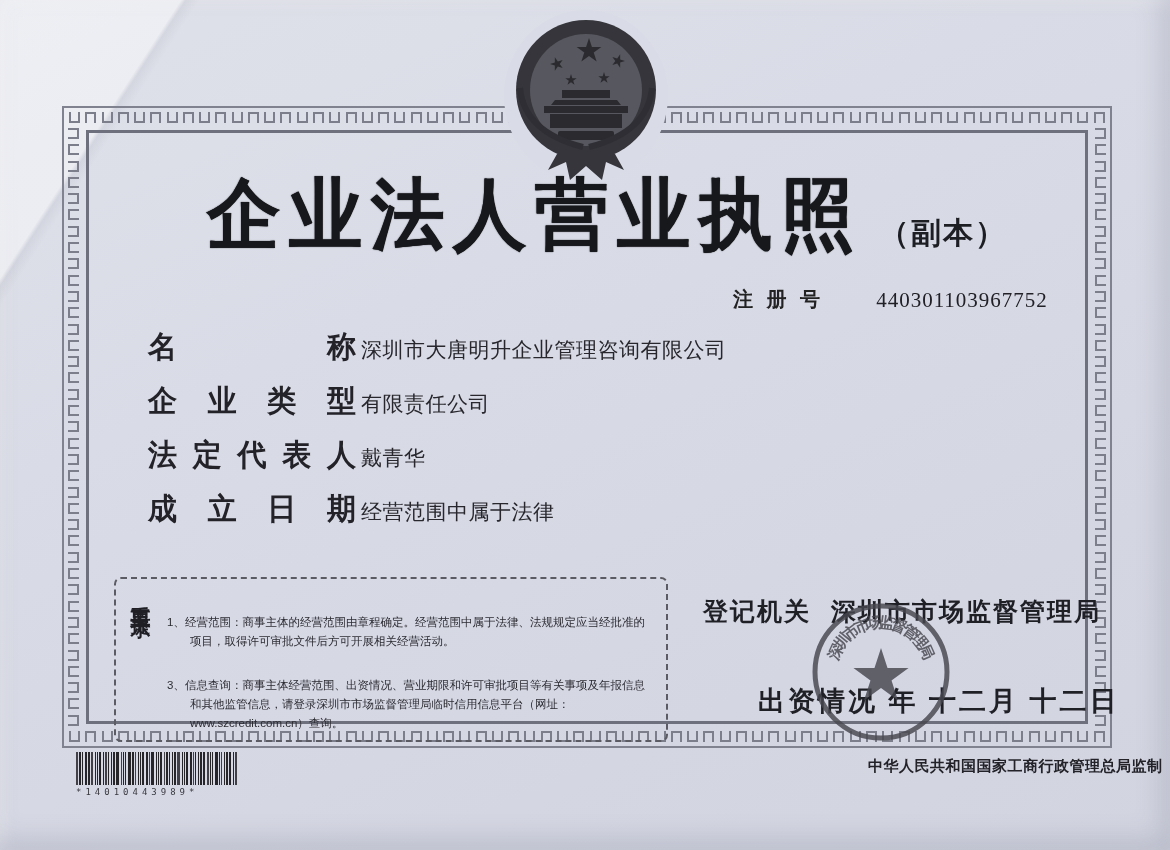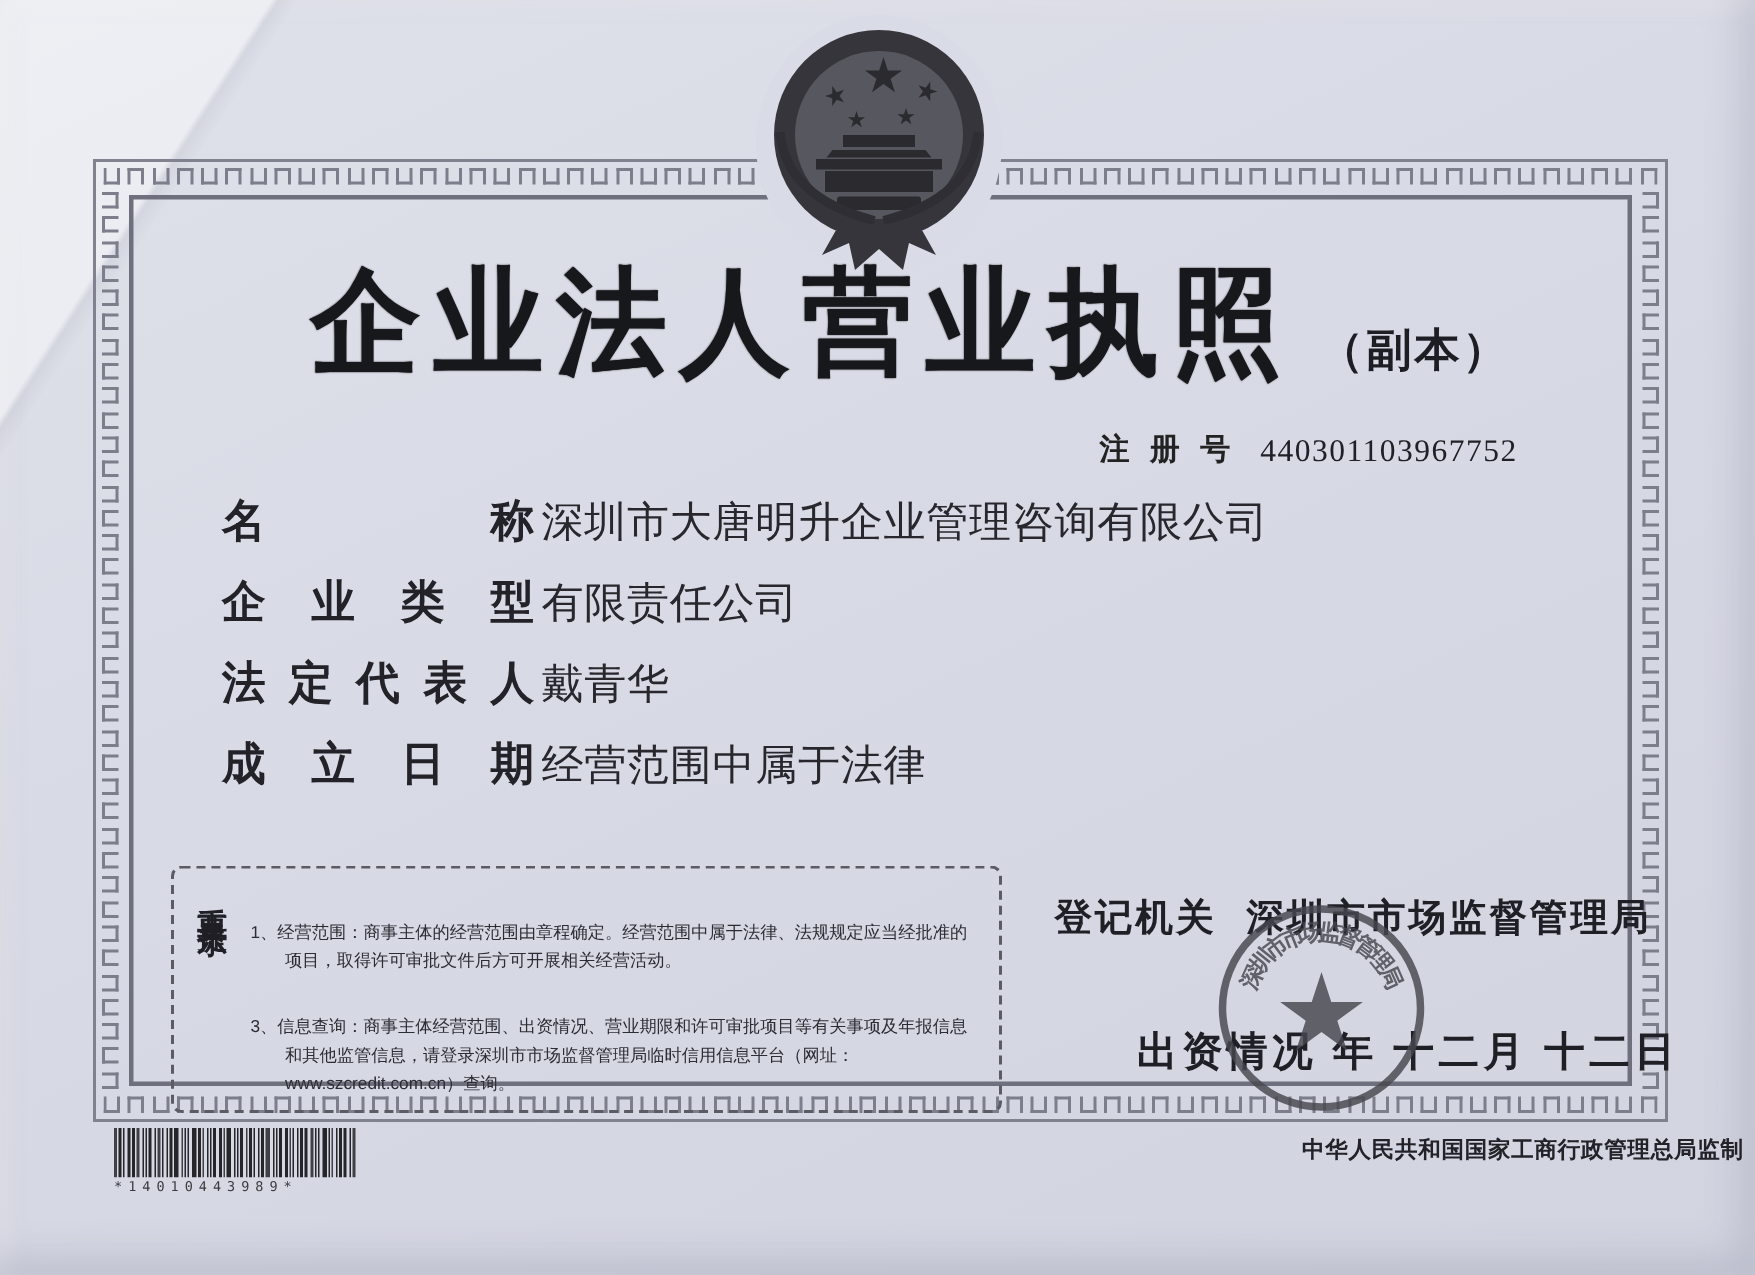--- a/index.html
+++ b/index.html
@@ -36,27 +36,27 @@
   .content { position:absolute; inset:0; z-index:3; color:#1d1d22; }
 
   .title-row { position:absolute; left:90px; top:170px; width:990px;
     display:flex; justify-content:center; align-items:baseline; gap:16px; white-space:nowrap;padding-left:44px; }
   .big-title { font-size:73px; font-weight:900; letter-spacing:9px; color:#17181c;
     transform:scaleY(1.06); transform-origin:bottom; text-shadow:0 0 1.2px #17181c, 0.5px 0 0 #17181c; }
   .copy-type { font-size:30px; font-weight:700; letter-spacing:2px; color:#1d1e24; }
 
   .regno-row { position:absolute; left:733px; top:286px; display:flex; align-items:flex-end; gap:16px; }
   .regno-label { font-size:20px; font-weight:700; letter-spacing:4px; color:#222; }
-  .regno-value { font-size:21px; font-family:"Liberation Serif", serif; letter-spacing:1px; color:#202026; }
+  .regno-value { font-size:21px; font-family:"Liberation Serif", serif; letter-spacing:1px; color:#202026;margin-left:36px; }
 
   .fields { position:absolute; left:148px; top:328px; width:920px; }
   .frow { display:flex; align-items:baseline; margin-bottom:14px; }
   .flabel { flex:none; width:208px; font-size:29px; font-weight:600; color:#222228;
     text-align:justify; text-align-last:justify; text-justify:inter-character; transform:scaleY(1.04); }
-  .fvalue { font-size:28px; color:#27272d; margin-left:5px; letter-spacing:.5px; white-space:nowrap;text-align:right; }
+  .fvalue { font-size:21px; color:#27272d; margin-left:5px; letter-spacing:.5px; white-space:nowrap;text-align:right; }
 
   .notice { position:absolute; left:114px; top:577px; width:554px; min-height:104px;
     border:2px dashed #5b5b63; border-radius:7px; display:flex; gap:12px; padding:8px 10px 8px 12px; }
   .notice-label { flex:none; writing-mode:vertical-rl; text-orientation:upright;
     font-size:20px; font-weight:800; letter-spacing:5px; color:#1f1f25; padding-top:2px; }
   .notice-items { font-size:11.5px; line-height:1.62; color:#2c2c33; font-weight:500; }
   .notice-items p { padding-left:2em; text-indent:-2em;margin-top:26px; }
 
   .regauth { position:absolute; left:703px; top:595px; display:flex; gap:20px; white-space:nowrap; }
   .regauth span { font-size:25px; font-weight:600; letter-spacing:2px; color:#1f1f26; }

